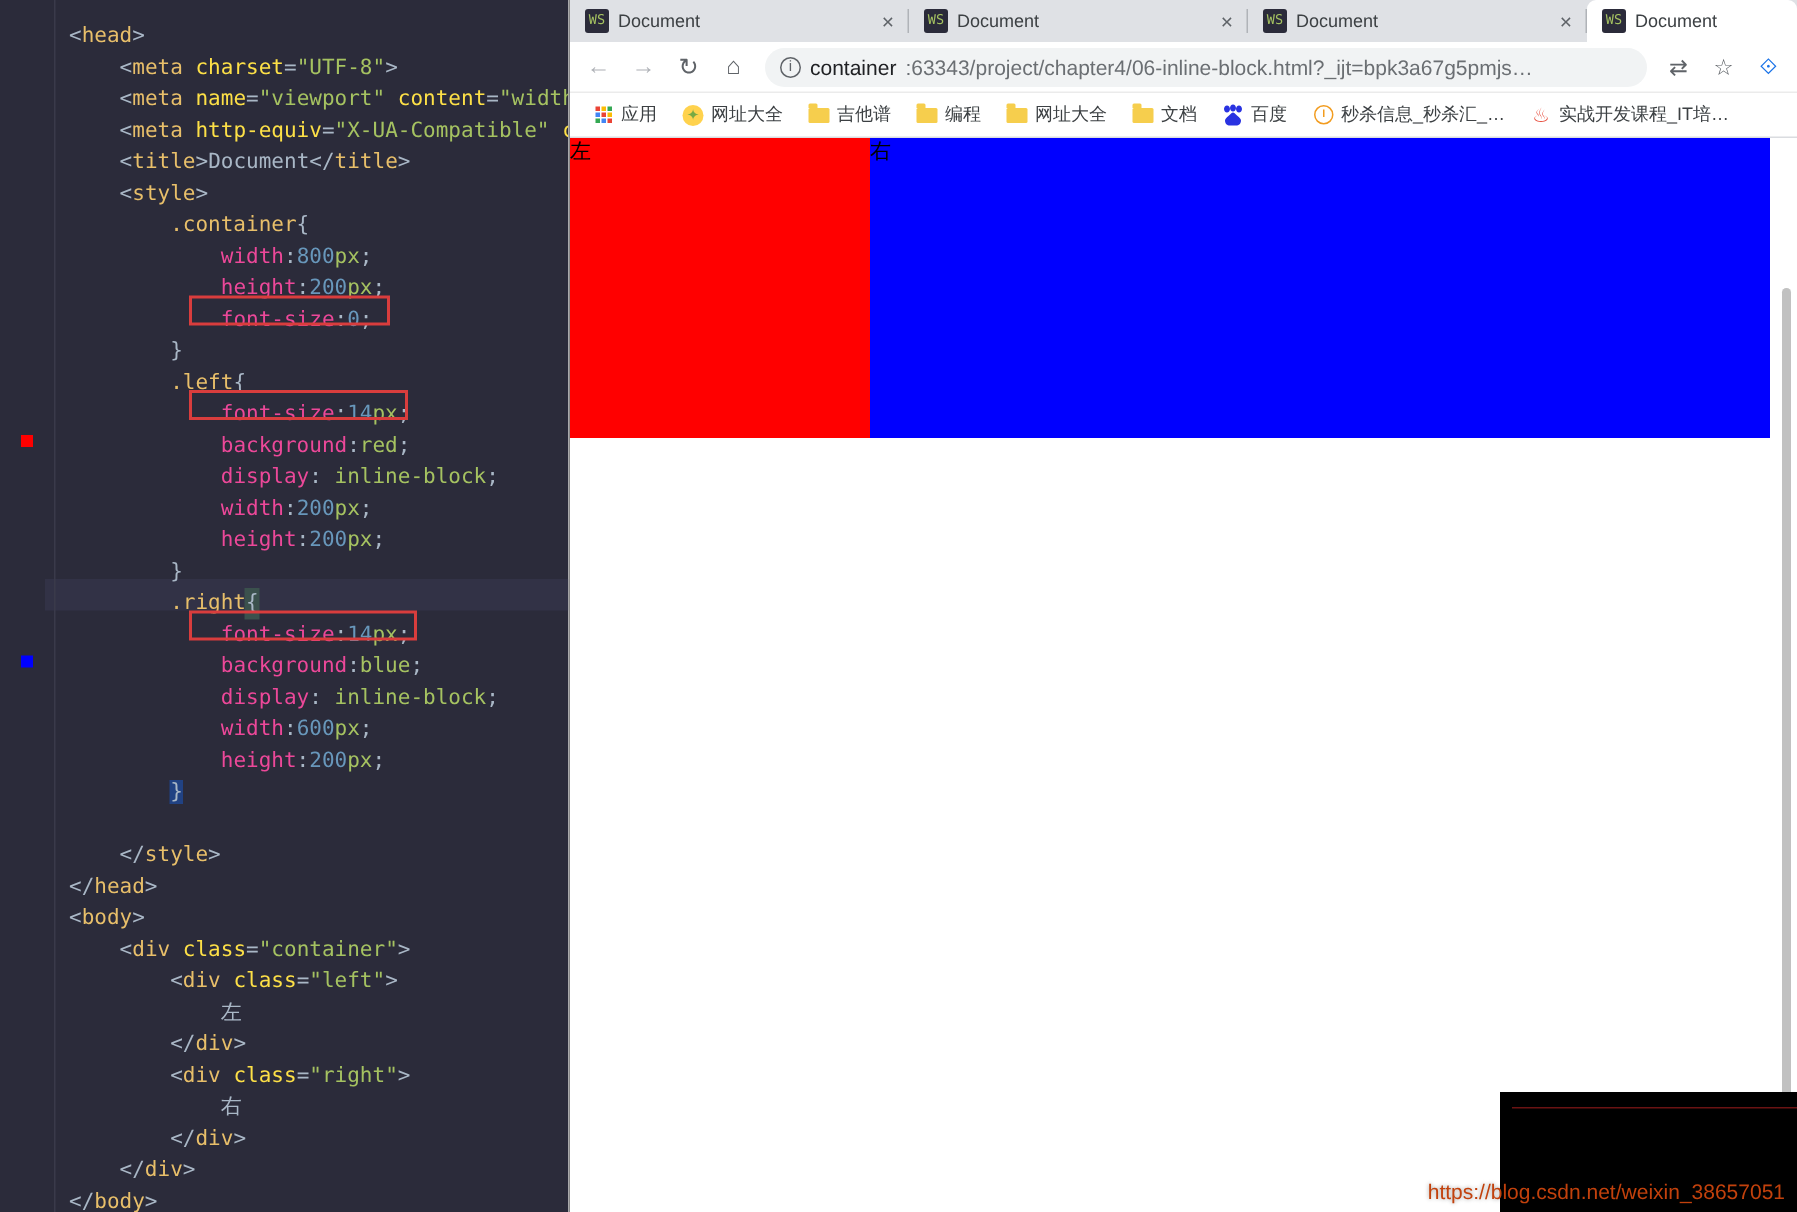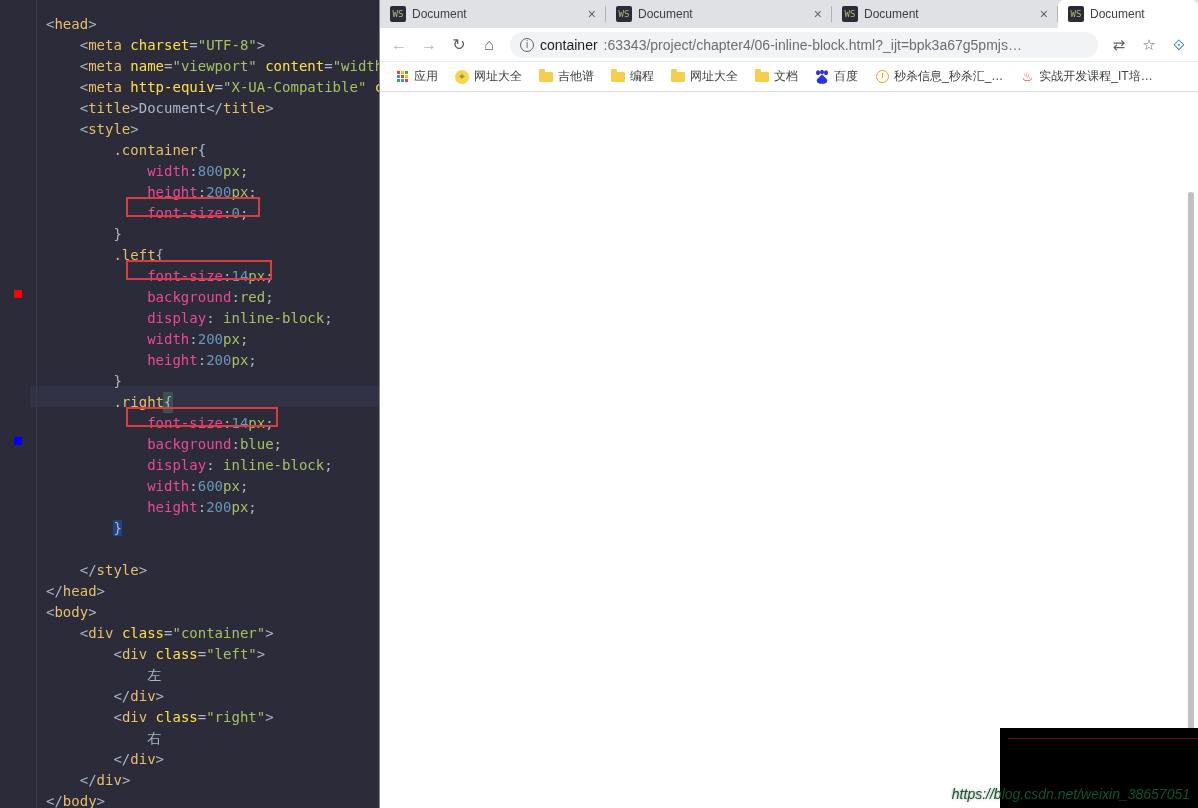--- a/index.html
+++ b/index.html
@@ -95,22 +95,22 @@
   .ic-fire{color:#e74c3c;font-size:13px;}
 
   .viewport { flex:1; background:#fff; position:relative; overflow:hidden;}
   .render-container { position:absolute; left:0; top:0; width:800px; height:200px; font-size:0;}
   .render-left  { display:inline-block; width:200px; height:200px; background:red;  font-size:14px; color:#000; vertical-align:top;}
   .render-right { display:inline-block; width:600px; height:200px; background:blue; font-size:14px; color:#000; vertical-align:top;}
 
   .blackbar { position:absolute; left:620px; bottom:0; right:0; height:80px; background:#000;}
   .blackbar .redstrip{position:absolute;right:0;top:10px;width:190px;height:1px;background:#6a1313;}
   .watermark {
-    position:absolute; right:8px; bottom:6px; color:#14532d; font-size:14px;
-    font-family:Arial,sans-serif; text-shadow:0 0 3px rgba(0,0,0,.4);font-style:italic;
+    position:absolute; right:8px; bottom:6px; color:#c2410c; font-size:14px;
+    font-family:Arial,sans-serif; text-shadow:0 0 3px rgba(0,0,0,.4);
   }
   .vsb { position:absolute; right:4px; top:100px; width:6px; height:616px; background:#f1f1f1; border-radius:3px;}
   .vsb .thumb{position:absolute;left:0;top:0;width:6px;height:590px;background:#c1c1c1;border-radius:3px;}
 </style>
 </head>
 <body>
 
 <div class="app">
 
   <div class="ide">
@@ -229,20 +229,23 @@
         </div>
         <div class="bk">
           <span class="ic">
             <span class="ic-fire">♨</span>
           </span>
           <span>实战开发课程_IT培…</span>
         </div>
       </div>
 
     <div class="viewport">
+      <div class="render-container">
+        <div class="render-left">左</div><div class="render-right">右</div>
+      </div>
       <div class="vsb">
           <div class="thumb"></div>
         </div>
       <div class="blackbar">
           <div class="redstrip"></div>
         </div>
       <div class="watermark">https://blog.csdn.net/weixin_38657051</div>
     </div>
   </div>
 </div>

